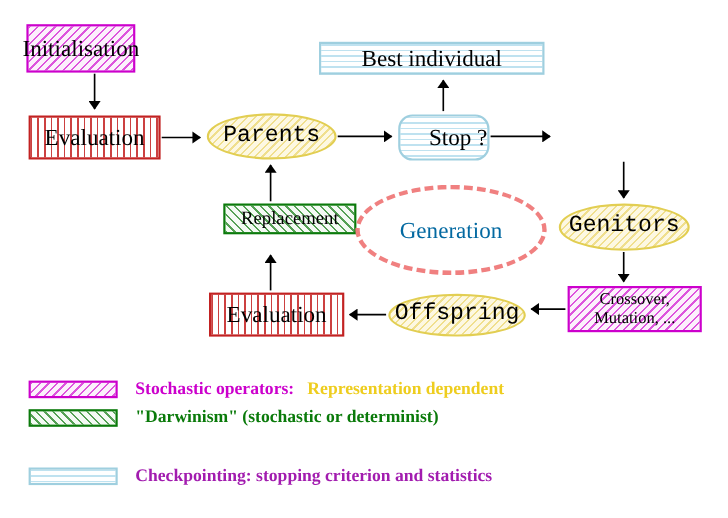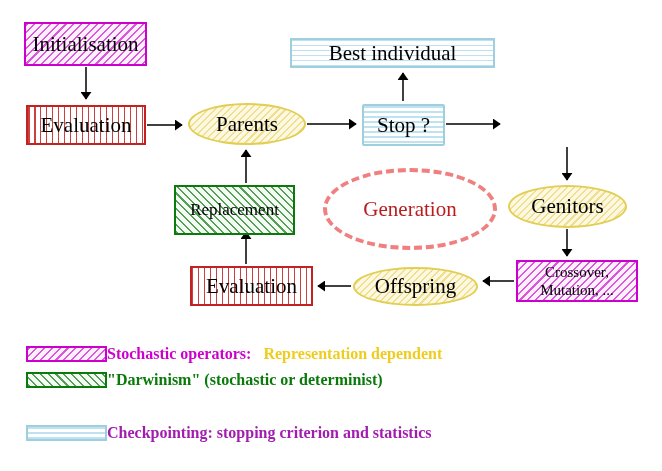--- a/index.html
+++ b/index.html
@@ -6,22 +6,22 @@
   .canvas {
     position:relative; width:662px; height:471px; background:#ffffff;
     font-family:"Liberation Serif","DejaVu Serif",serif; overflow:hidden;
   }
   svg.arrows { position:absolute; left:0; top:0; width:662px; height:471px; pointer-events:none; }
 
   .node {
     position:absolute; display:flex; align-items:center; justify-content:center;
     text-align:center; color:#000; font-size:21px; line-height:1.05; box-sizing:border-box;
   }
-  .ellipse { border-radius:50%; }
-  .rounded { border-radius:2px; }
+  .ellipse { border-radius:50%;font-family:Liberation Mono, monospace; }
+  .rounded { border-radius:13px;justify-content:flex-end; }
 
   
   .hatch-magenta {
     border:2px solid #cc00cc;
     background:repeating-linear-gradient(135deg,#dd55dd 0,#dd55dd 1.5px,#fcf0fc 1.5px,#fcf0fc 5.5px);
   }
   .hatch-green {
     border:2px solid #0b7a0b;
     background:repeating-linear-gradient(45deg,#55a055 0,#55a055 1.5px,#f4faf4 1.5px,#f4faf4 5.5px);
   }
@@ -33,31 +33,31 @@
   .stripe-cyan {
     border:2px solid #9fcfdf;
     background:repeating-linear-gradient(180deg,#bfe2f0 0,#bfe2f0 1.5px,#ffffff 1.5px,#ffffff 5px);
   }
   .hatch-yellow {
     border:2px solid #e2ce52;
     background:repeating-linear-gradient(135deg,#f0df8e 0,#f0df8e 1.5px,#fdf8e2 1.5px,#fdf8e2 5px);
   }
   .generation-ellipse {
     border:4px dashed #f08080; border-radius:50%;
-    color:#b91c1c; background:transparent;
+    color:#0369a1; background:transparent;
   }
 
   .fs17 { font-size:17px; }
   .fs15 { font-size:15px; line-height:1.2; }
 
   
   .legend-row { position:absolute; left:26px; display:flex; align-items:center; height:18px; }
   .swatch { width:81px; height:16px; box-sizing:border-box; flex:0 0 auto; }
   .legend-text {
-    margin-left:0; font-size:16px; font-weight:bold; white-space:nowrap;
+    margin-left:16px; font-size:16px; font-weight:bold; white-space:nowrap;
     font-family:"Liberation Serif","DejaVu Serif",serif;
   }
   .lg-magenta { color:#cc00cc; }
   .lg-gold    { color:#eecd1e; margin-left:8px; }
   .lg-green   { color:#0a7a0a; }
   .lg-red     { color:#cc1133; }
   .lg-blue    { color:#a21caf; }
 </style>
 </head>
 <body>
@@ -76,21 +76,21 @@
     <line x1="403" y1="101" x2="403" y2="73" stroke="#000" stroke-width="1.5" marker-end="url(#ah)"></line>
     <line x1="446" y1="124" x2="500" y2="124" stroke="#000" stroke-width="1.5" marker-end="url(#ah)"></line>
     <line x1="567" y1="147" x2="567" y2="180" stroke="#000" stroke-width="1.5" marker-end="url(#ah)"></line>
     <line x1="567" y1="229" x2="567" y2="256" stroke="#000" stroke-width="1.5" marker-end="url(#ah)"></line>
     <line x1="514" y1="281" x2="483" y2="281" stroke="#000" stroke-width="1.5" marker-end="url(#ah)"></line>
     <line x1="351" y1="286" x2="318" y2="286" stroke="#000" stroke-width="1.5" marker-end="url(#ah)"></line>
     <line x1="246" y1="264" x2="246" y2="232" stroke="#000" stroke-width="1.5" marker-end="url(#ah)"></line>
     <line x1="246" y1="183" x2="246" y2="150" stroke="#000" stroke-width="1.5" marker-end="url(#ah)"></line>
   </svg>
 
-  <div class="node hatch-magenta" style="left:24px;top:22px;width:123px;height:44px">
+  <div class="node hatch-magenta" style="left:24px;top:22px;width:99px;height:44px">
     <span>Initialisation</span>
   </div>
 
   <div class="node stripe-red" style="left:26px;top:105px;width:120px;height:40px">
     <span>Evaluation</span>
   </div>
 
   <div class="node ellipse hatch-yellow" style="left:188px;top:103px;width:118px;height:42px">
     <span>Parents</span>
   </div>
@@ -114,21 +114,21 @@
   </div>
 
   <div class="node ellipse hatch-yellow" style="left:353px;top:267px;width:125px;height:39px">
     <span>Offspring</span>
   </div>
 
   <div class="node stripe-red" style="left:190px;top:266px;width:123px;height:40px">
     <span>Evaluation</span>
   </div>
 
-  <div class="node hatch-green fs17" style="left:174px;top:185px;width:121px;height:50px">
+  <div class="node hatch-green fs17" style="left:203px;top:185px;width:121px;height:28px">
     <span>Replacement</span>
   </div>
 
   <div class="node generation-ellipse" style="left:323px;top:168px;width:174px;height:82px">
     <span>Generation</span>
   </div>
 
   <div class="legend-row" style="top:345px">
     <div class="swatch hatch-magenta"></div>
     <div class="legend-text">

